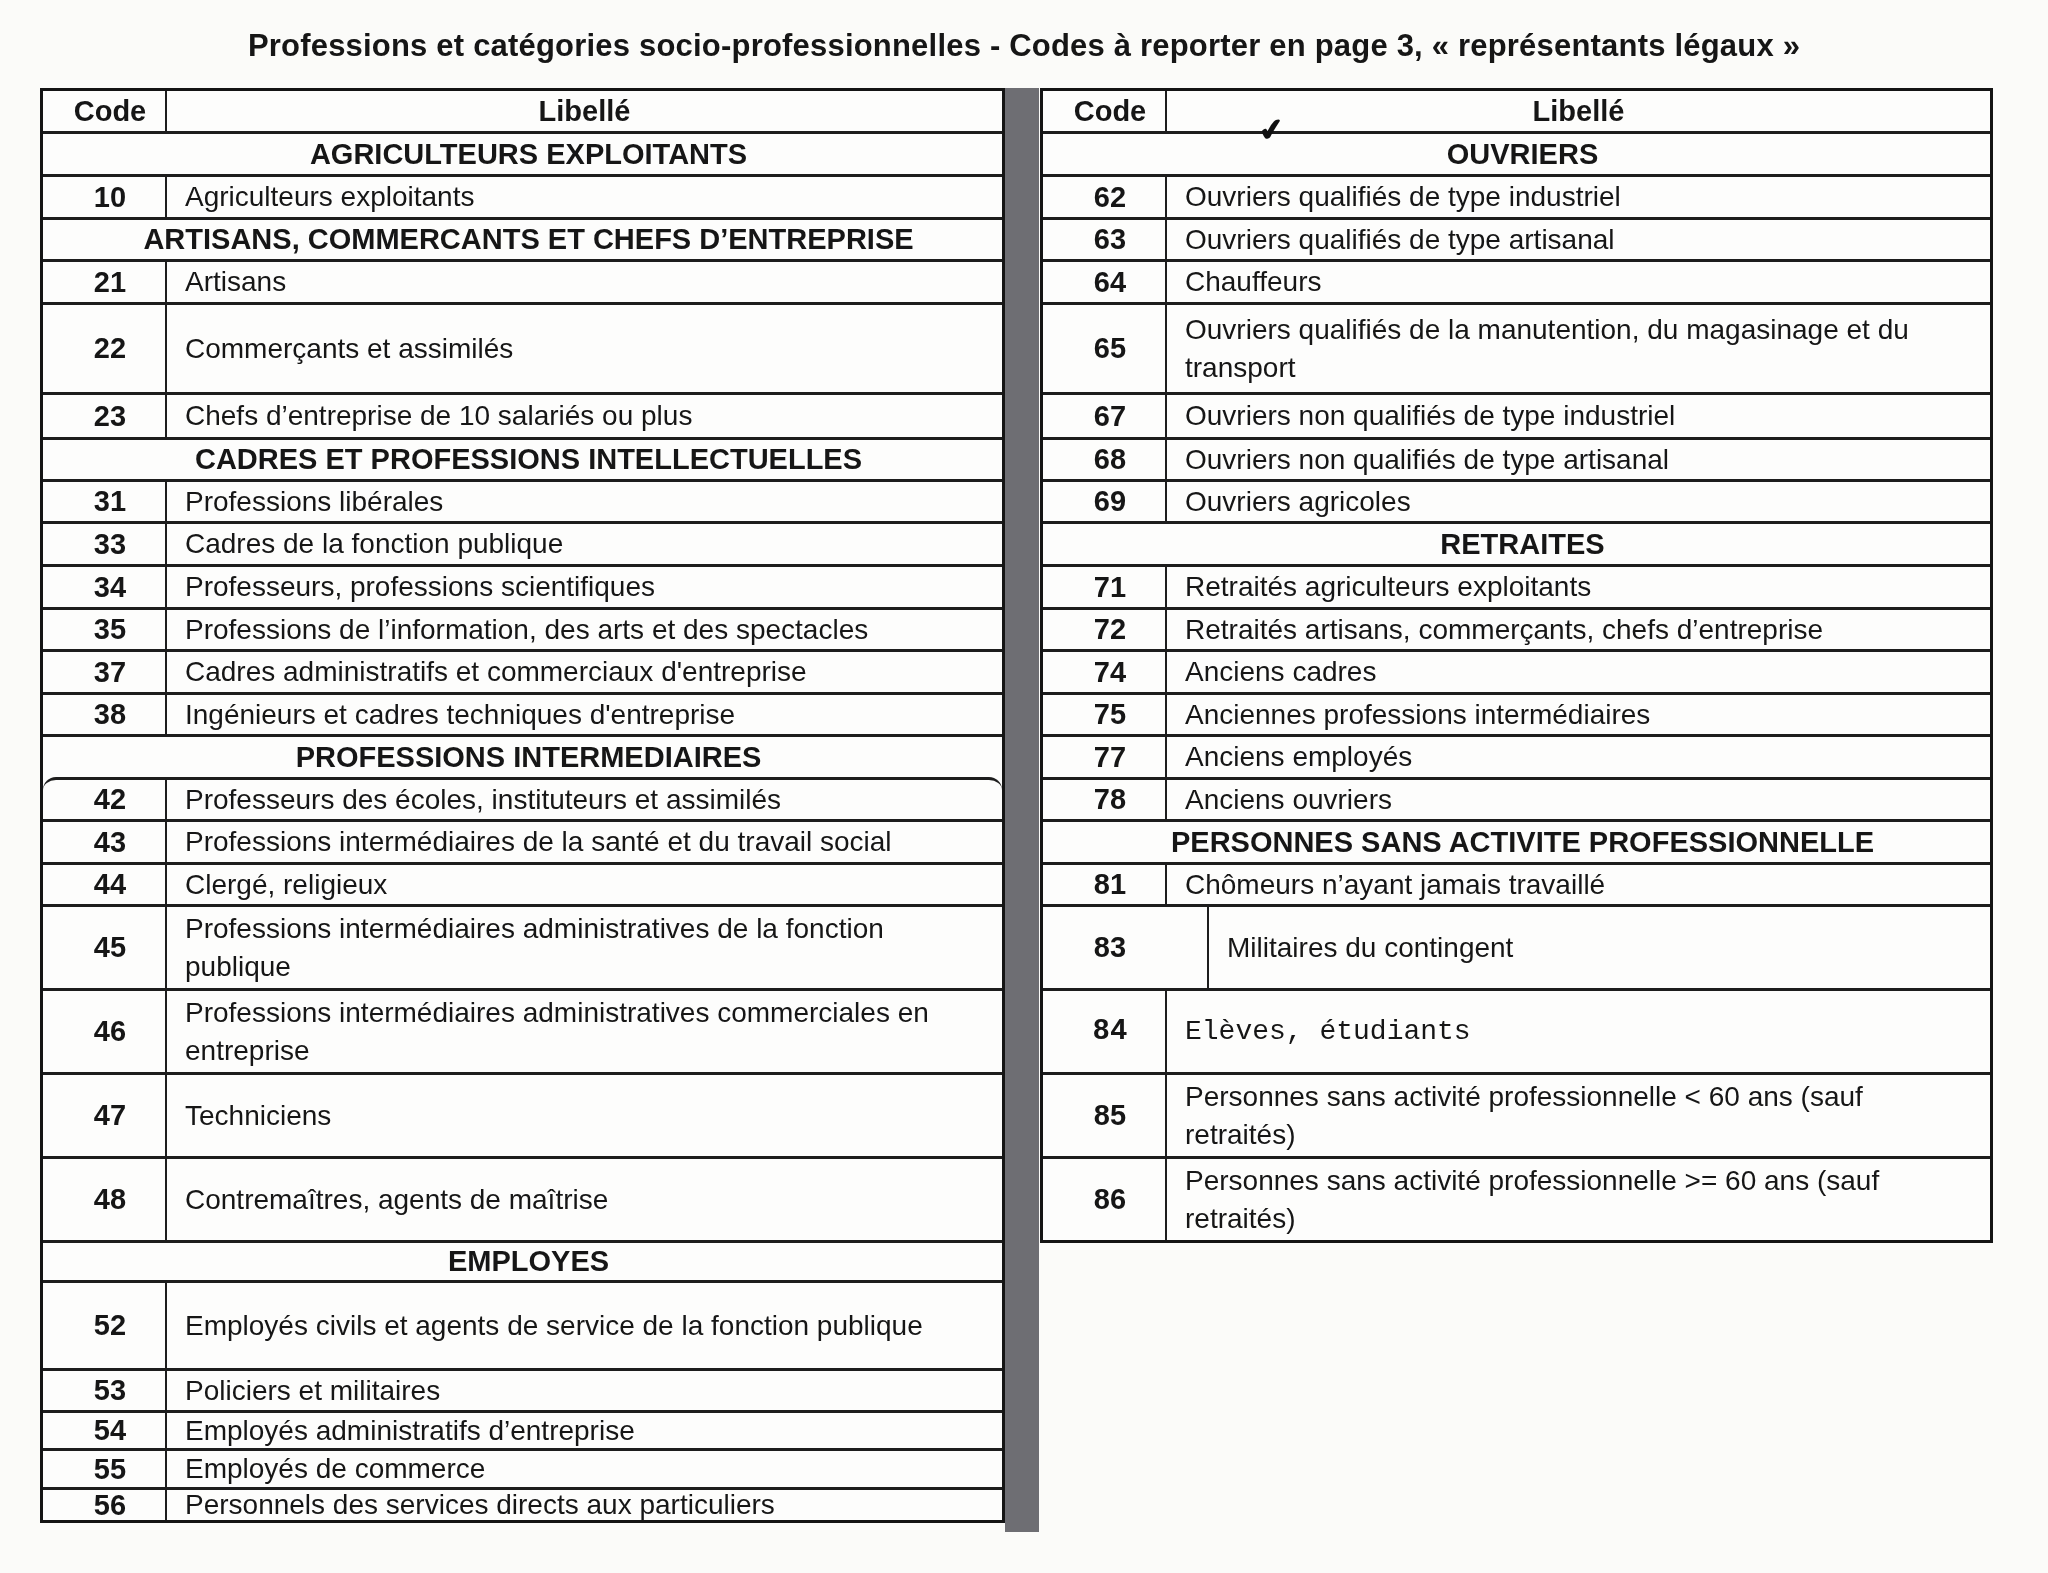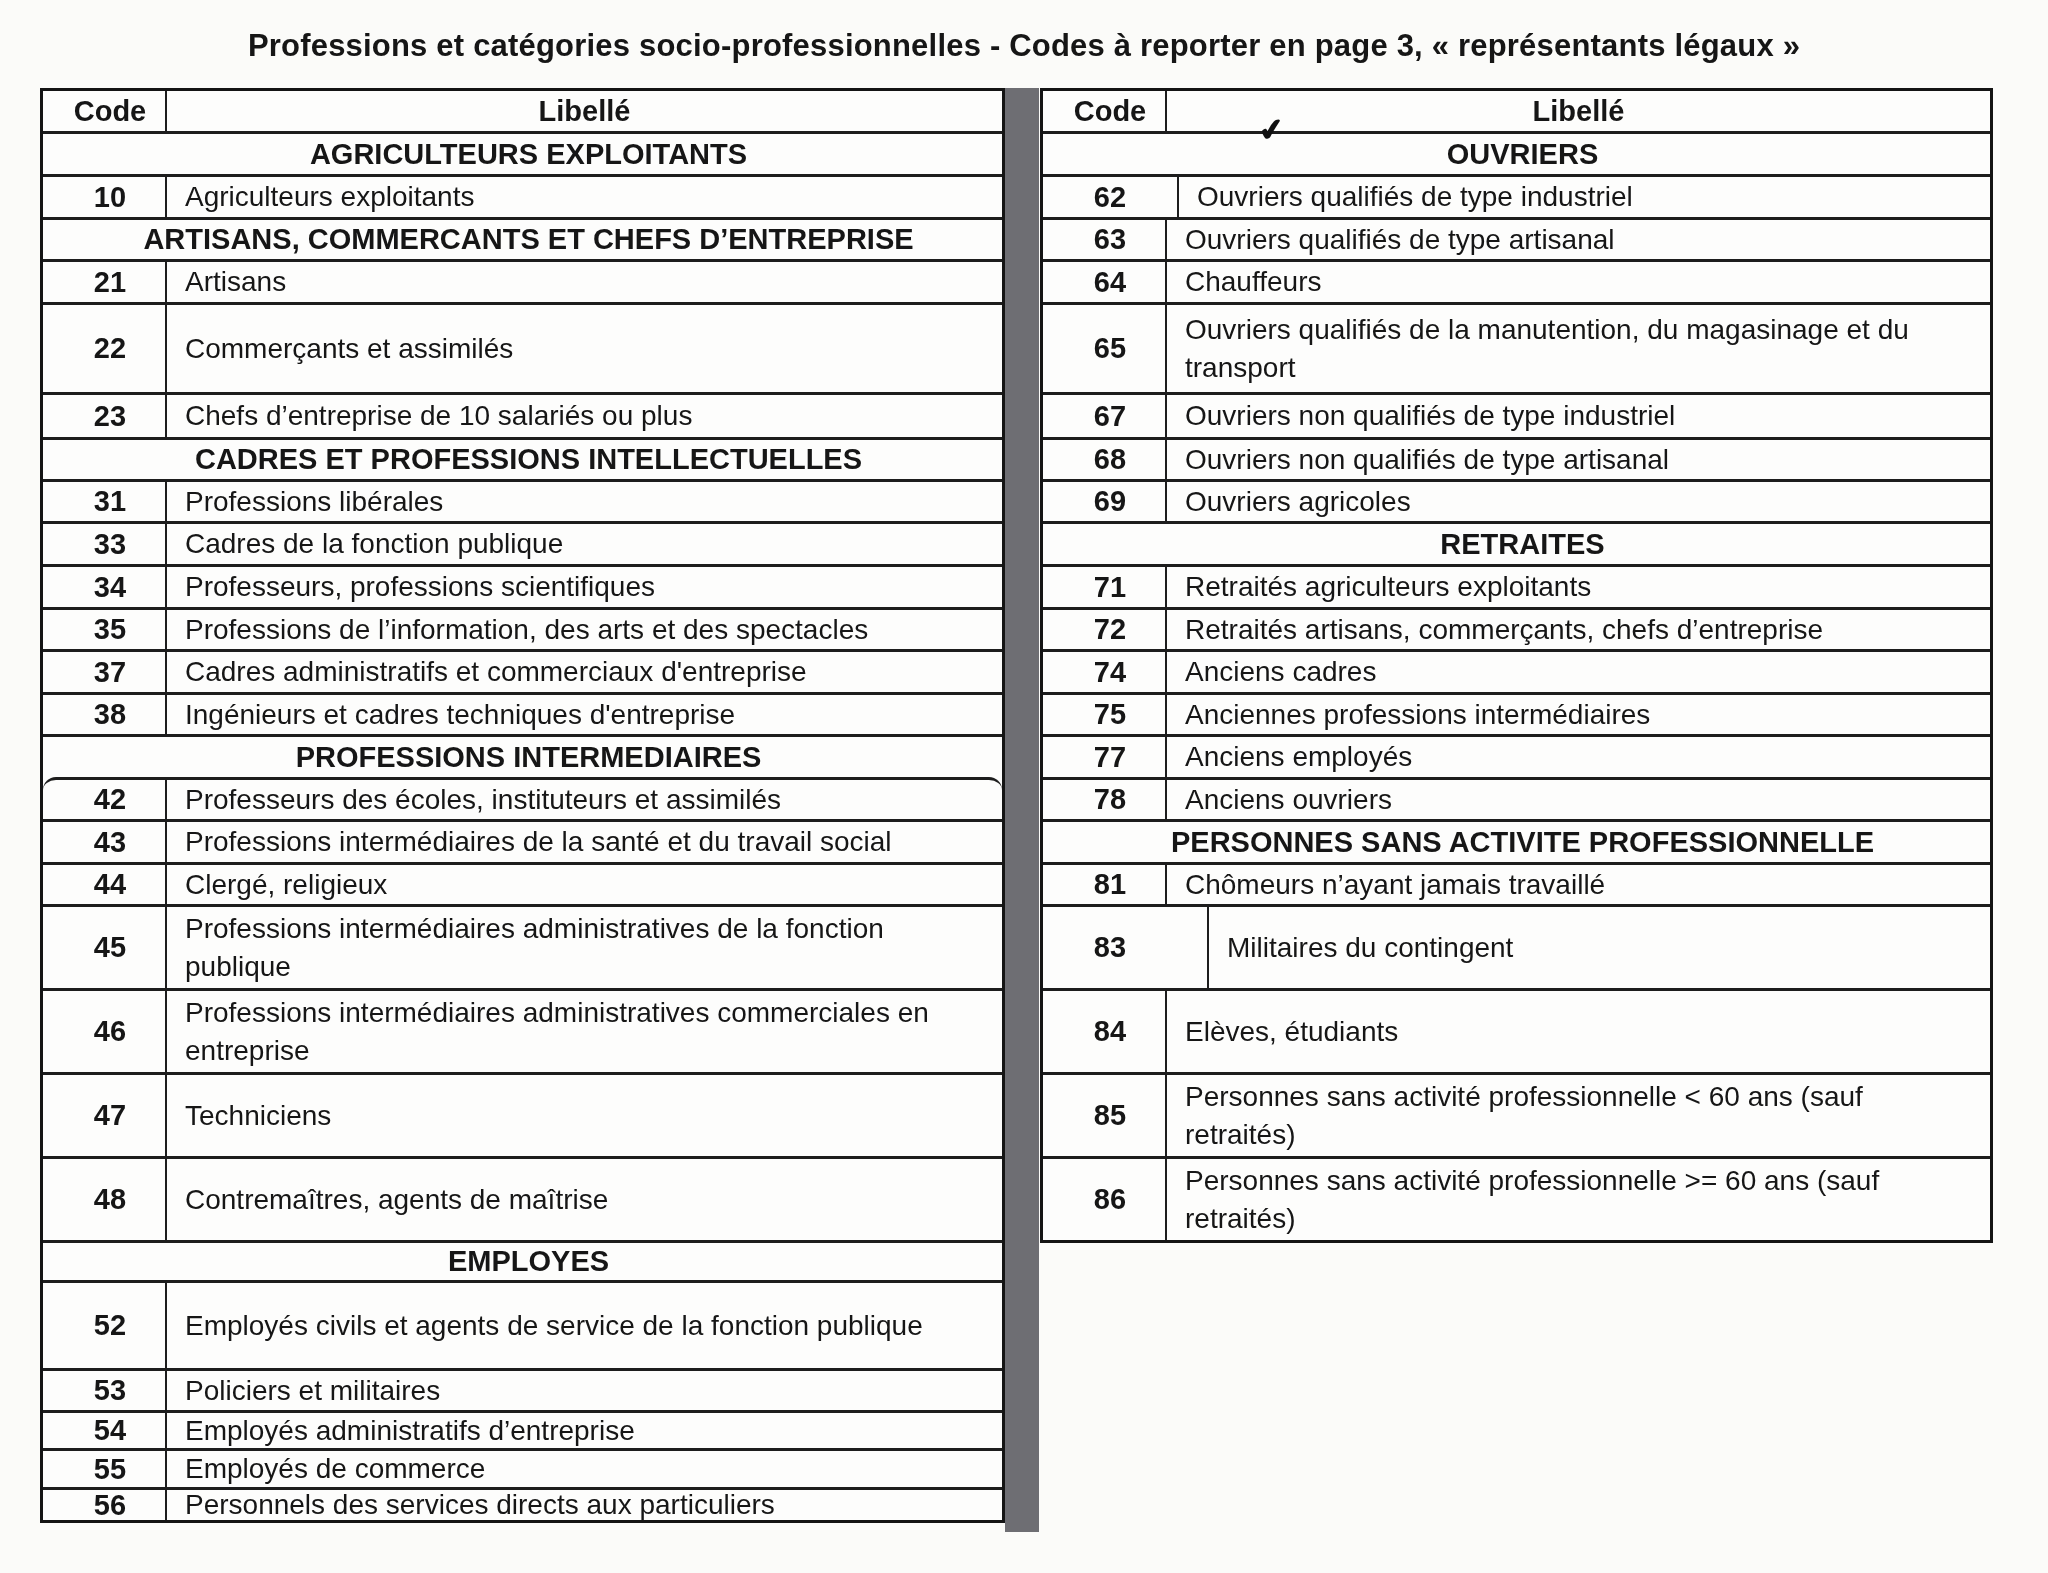--- a/index.html
+++ b/index.html
@@ -197,21 +197,21 @@
     <div class="row header-row">
       <div class="code-cell">Code</div>
       <div class="label-cell">
         <span>Libellé</span>
         <span class="checkmark">✔</span>
       </div>
     </div>
   <div class="row section" style="height: 43px;">
         <div>OUVRIERS</div>
       </div>
-      <div class="row item" style="height: 43px; gap: 12px;">
+      <div class="row item" style="height: 43px;">
         <div class="code-cell">62</div>
         <div class="label-cell">Ouvriers qualifiés de type industriel</div>
       </div>
       <div class="row item" style="height: 42px;">
         <div class="code-cell">63</div>
         <div class="label-cell">Ouvriers qualifiés de type artisanal</div>
       </div>
       <div class="row item" style="height: 43px;">
         <div class="code-cell">64</div>
         <div class="label-cell">Chauffeurs</div>
@@ -263,21 +263,21 @@
         <div>PERSONNES SANS ACTIVITE PROFESSIONNELLE</div>
       </div>
       <div class="row item" style="height: 42px;">
         <div class="code-cell">81</div>
         <div class="label-cell">Chômeurs n’ayant jamais travaillé</div>
       </div>
       <div class="row item" style="height: 84px; gap: 42px;">
         <div class="code-cell">83</div>
         <div class="label-cell">Militaires du contingent</div>
       </div>
-      <div class="row item" style="height: 84px;">
+      <div class="row item" style="height: 84px; font-family: Liberation Mono, monospace;">
         <div class="code-cell">84</div>
         <div class="label-cell">Elèves, étudiants</div>
       </div>
       <div class="row item" style="height: 84px;">
         <div class="code-cell">85</div>
         <div class="label-cell">Personnes sans activité professionnelle &lt; 60 ans (sauf retraités)</div>
       </div>
       <div class="row item" style="height: 84px;">
         <div class="code-cell">86</div>
         <div class="label-cell">Personnes sans activité professionnelle &gt;= 60 ans (sauf retraités)</div>

